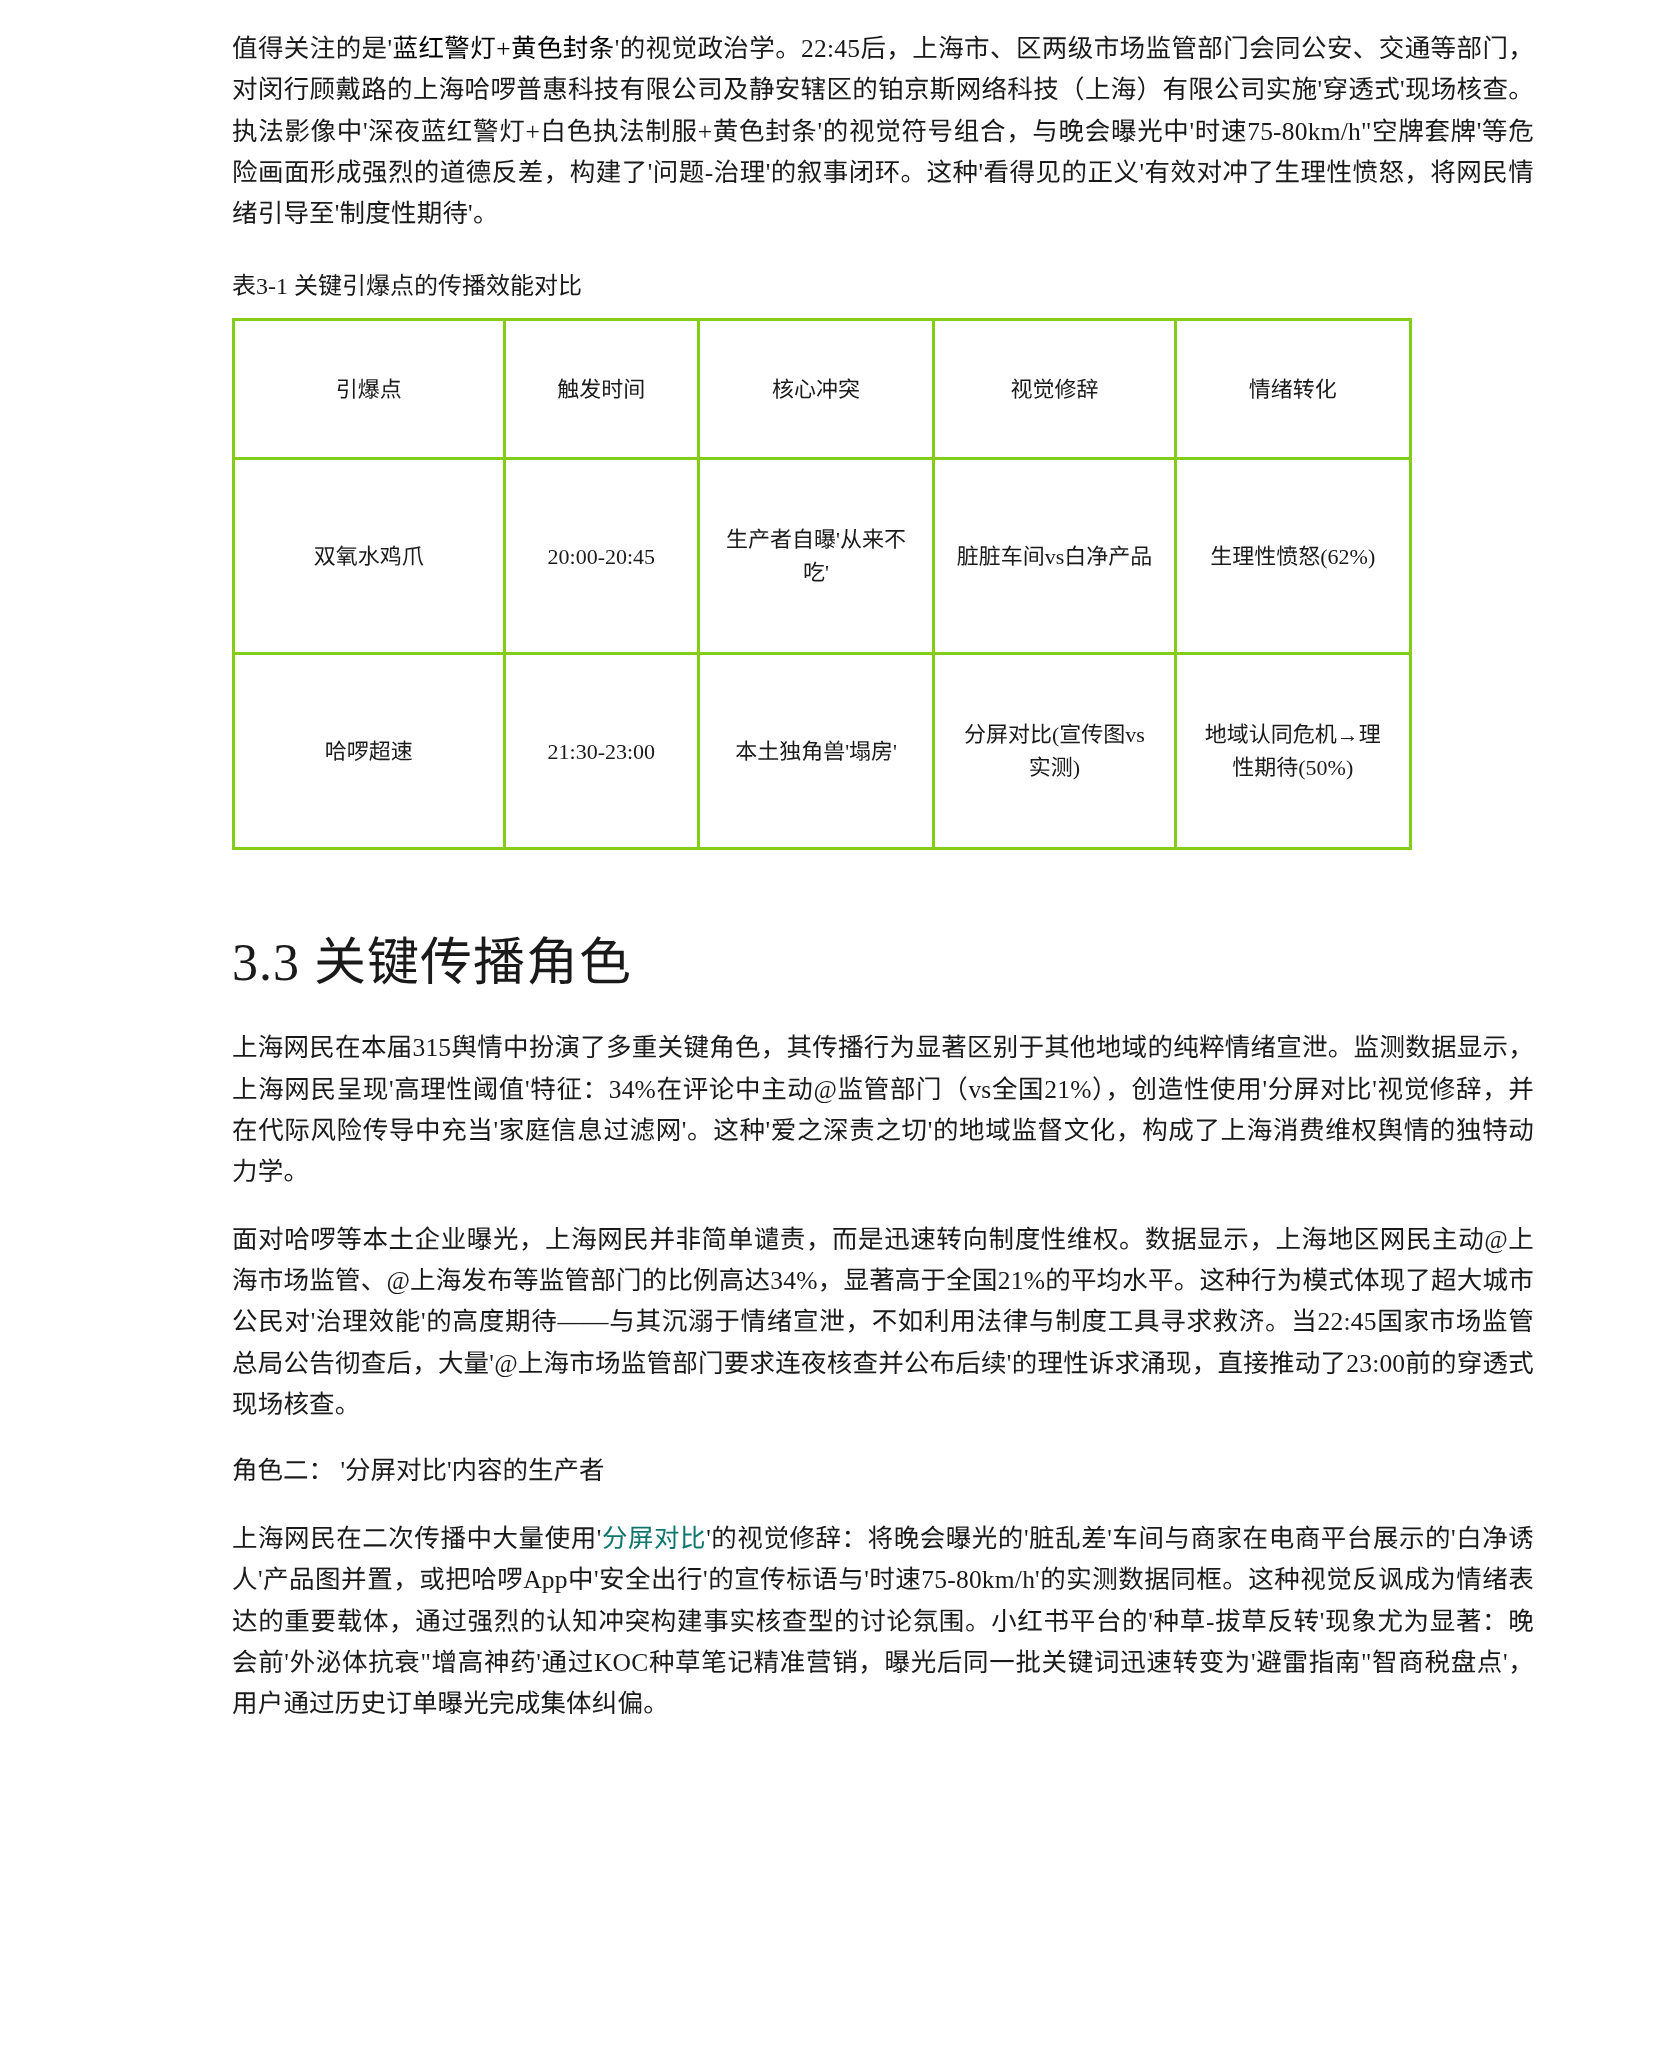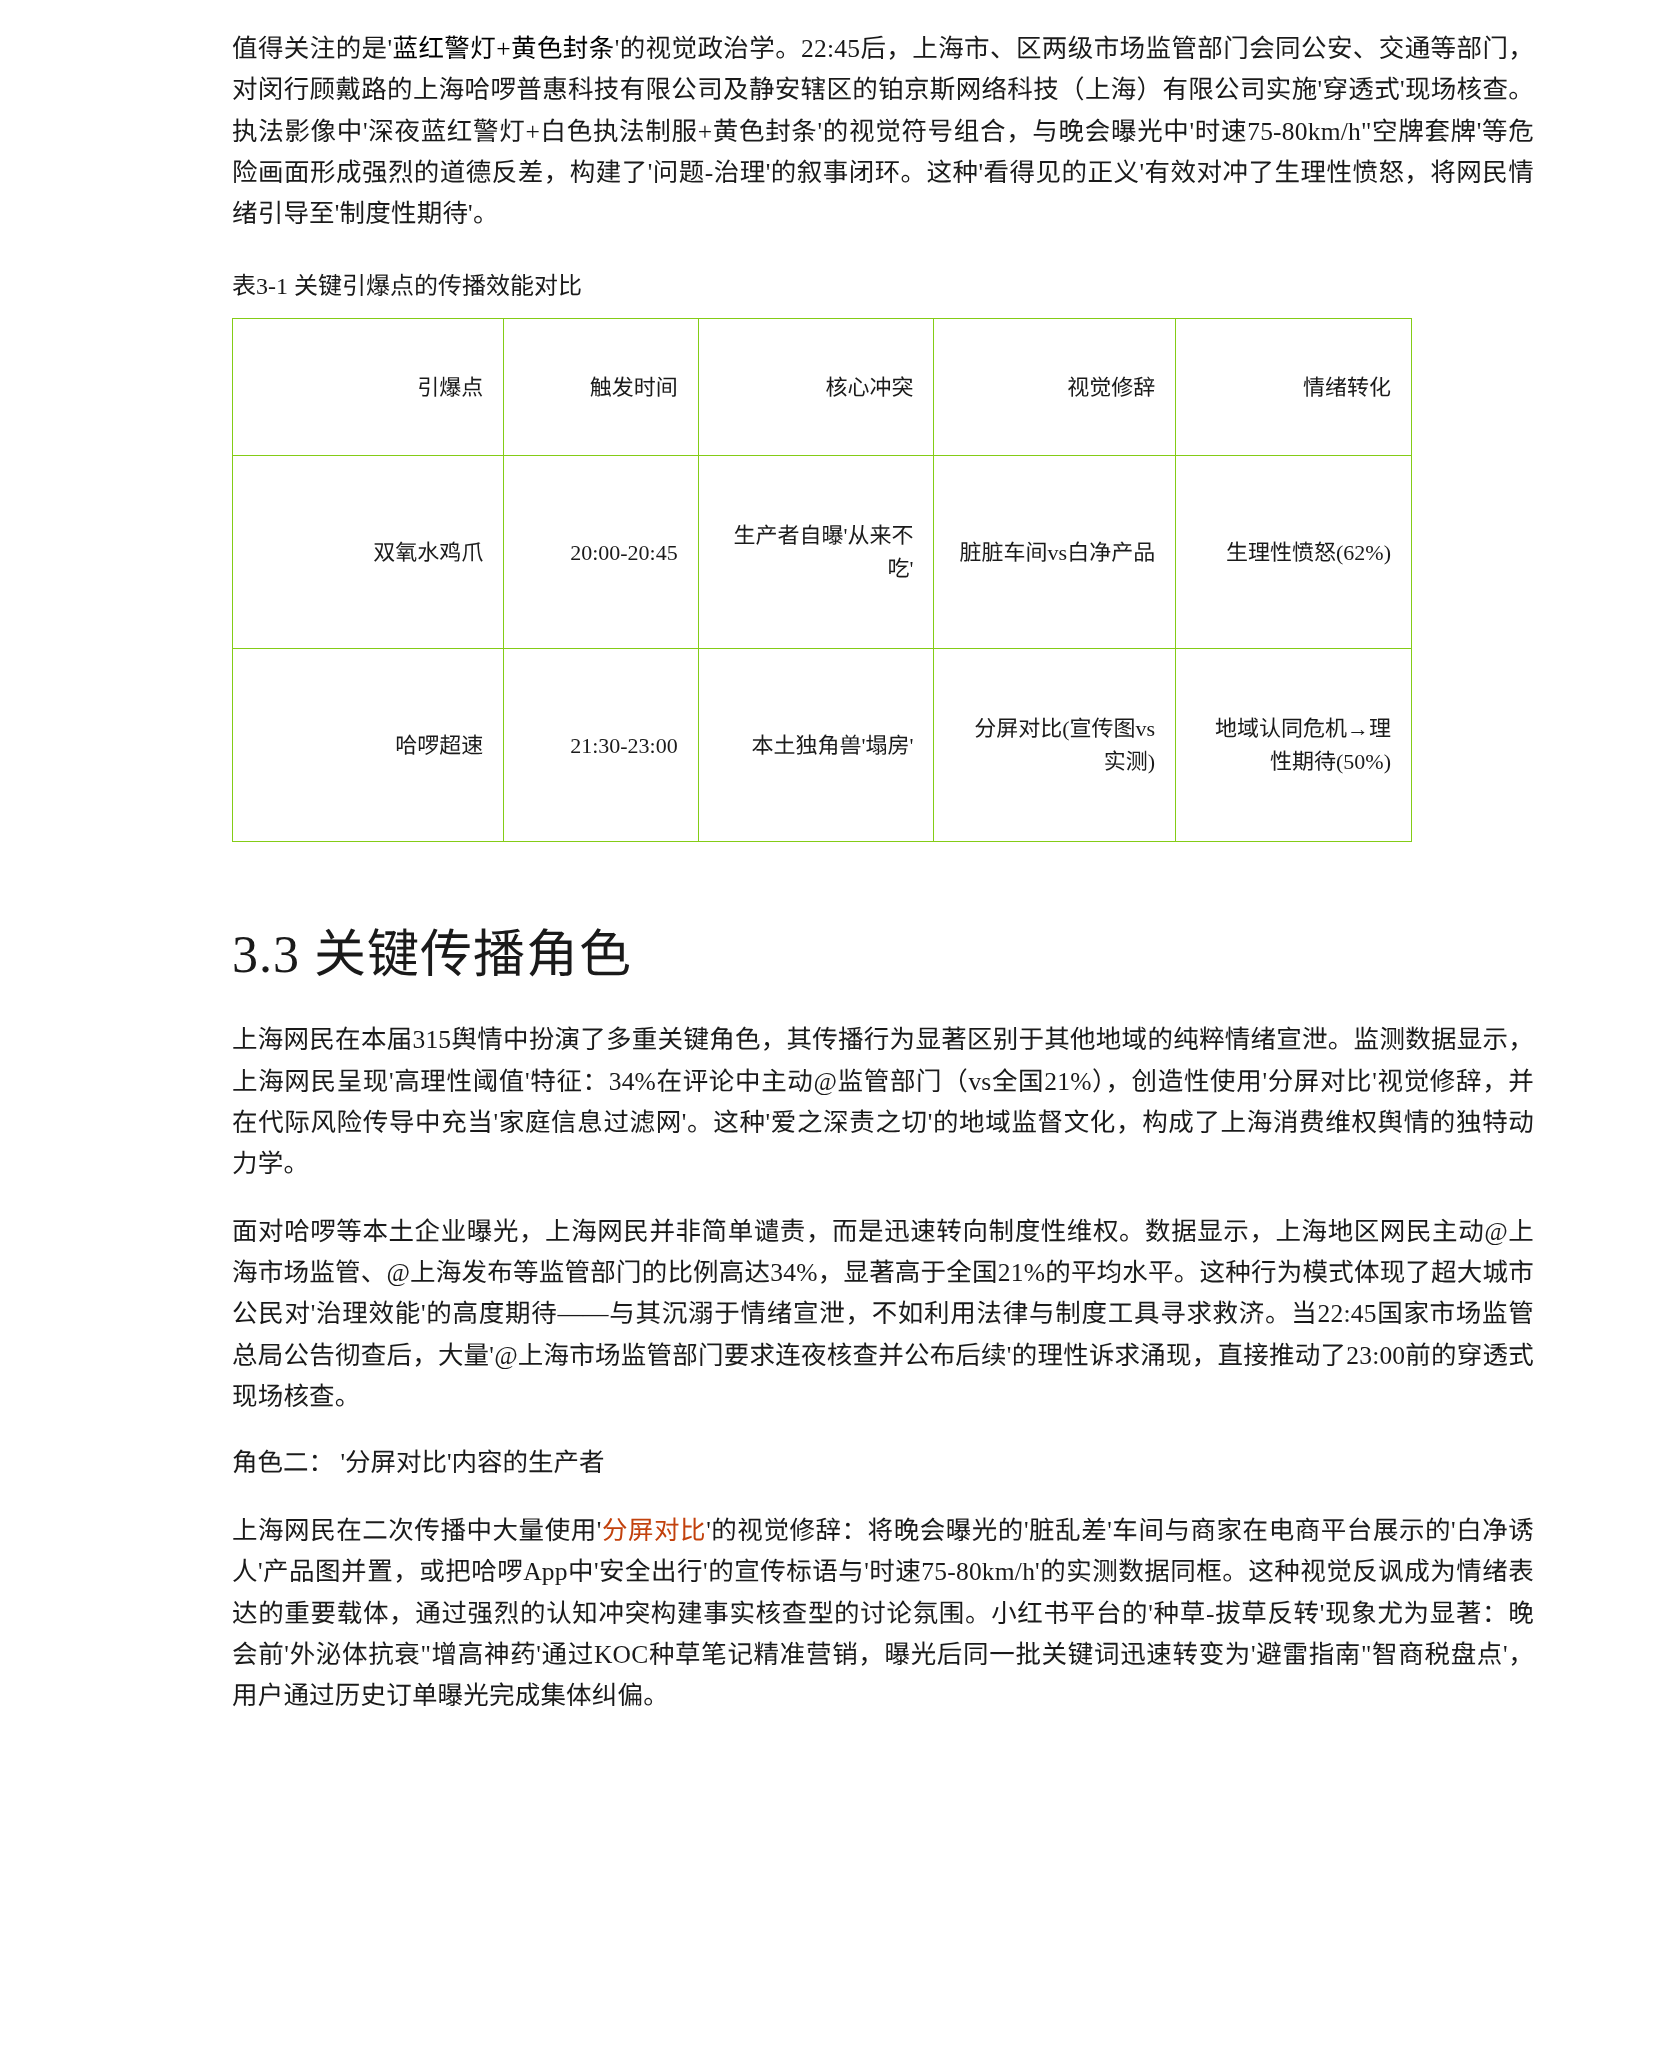--- a/index.html
+++ b/index.html
@@ -25,41 +25,41 @@
     font-size: 25.5px;
     line-height: 1.62;
     margin: 0 0 26px 0;
     text-align: justify;
     letter-spacing: 0.2px;
   }
   .red {
     color: #000000;
   }
   .blue {
-    color: #c2410c;
+    color: #0f766e;
   }
   .table-caption {
     font-size: 24px;
     line-height: 1.5;
     margin: 34px 0 14px 0;
   }
   table.data-table {
     border-collapse: collapse;
     width: 1180px;
     margin: 0 0 46px 0;
     table-layout: fixed;
   }
   table.data-table td,
   table.data-table th {
-    border: 1px solid #84cc16;
+    border: 3px solid #84cc16;
     padding: 22px 20px;
     font-size: 22px;
     line-height: 1.5;
     vertical-align: middle;
-    text-align: right;
+    text-align: center;
     font-weight: normal;
   }
   table.data-table thead td,
   table.data-table thead th {
     height: 92px;
   }
   table.data-table tbody td {
     height: 148px;
   }
   table.data-table col.c1 { width: 23%; }

